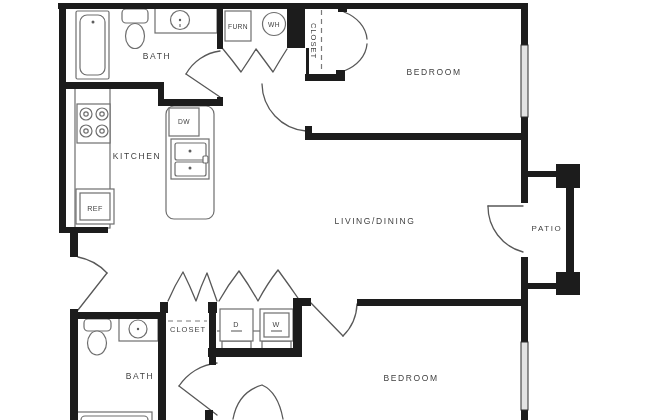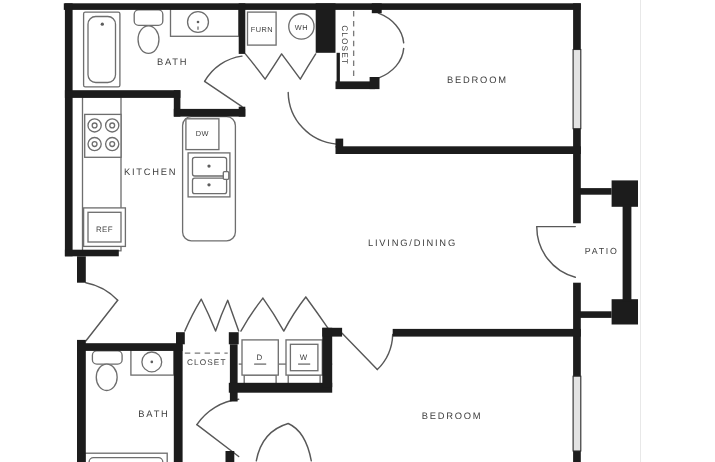--- a/index.html
+++ b/index.html
@@ -1,16 +1,16 @@
 <!DOCTYPE html>
 <html><head>
 <meta charset="utf-8">
 <style>
   html,body { margin:0; padding:0; background:#ffffff; }
-  .stage { position:relative; width:582px; height:420px; background:#737373; overflow:hidden; }
+  .stage { position:relative; width:582px; height:420px; background:#f97316; overflow:hidden; }
   svg { position:absolute; left:0; top:0; }
   .windows rect { fill:#e3e3e3; stroke:#2a2a2a; stroke-width:1; }
   .doors path, .doors line { fill:none; stroke:#585858; stroke-width:1.3; stroke-linecap:round; }
   .fixtures rect, .fixtures circle, .fixtures ellipse, .fixtures path, .fixtures line {
     fill:#ffffff; stroke:#6e6e6e; stroke-width:1.2;
   }
   .fixtures .nofill { fill:none; }
   .fixtures .dot { fill:#5d5d5d; stroke:none; }
   .rod { fill:none; stroke:#7a7a7a; stroke-width:1.2; stroke-dasharray:5 4; }
   .label { fill:#3f3f3f; font-family:"Liberation Sans", sans-serif; }

